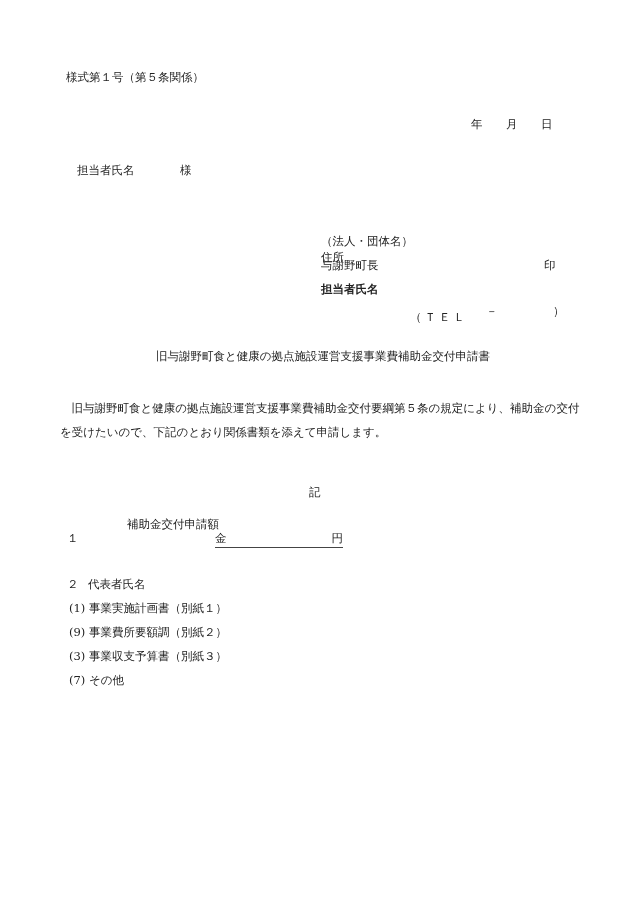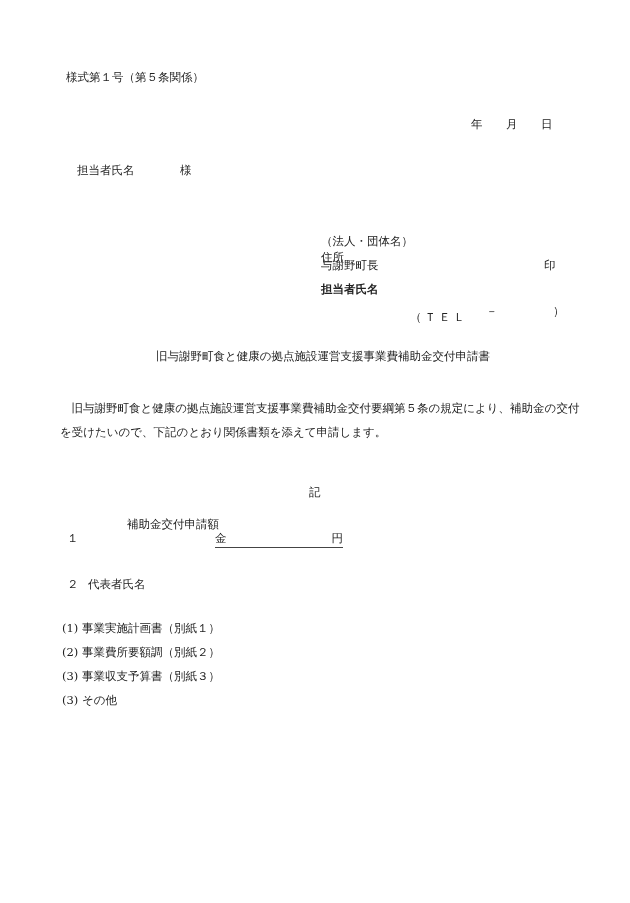--- a/index.html
+++ b/index.html
@@ -64,21 +64,21 @@
       border-bottom: 1px solid #444444;
       display: flex;
       justify-content: space-between;
       align-items: flex-start;
       padding-top: 2px;
     }
 
     .item2-num { left: 67px; top: 579px; }
     .item2-label { left: 88px; top: 579px; }
 
-    .attach { left: 62px; margin-top: 20px; }
+    .attach { left: 69px; }
     .attach-0 { top: 603px; }
     .attach-1 { top: 627px; }
     .attach-2 { top: 651px; text-align: right; }
     .attach-3 { top: 675px; }
   </style>
 </head>
 <body>
 
 <div>
 
@@ -120,18 +120,18 @@
     <div class="abs amount-field">
       <span>金</span>
       <span>円</span>
     </div>
   </div>
 
   <div>
     <span class="abs item2-num">２</span>
     <span class="abs item2-label">代表者氏名</span>
     <div class="abs attach attach-0">(1) 事業実施計画書（別紙１）</div>
-    <div class="abs attach attach-1">(2) 事業費所要額調（別紙２）</div>
+    <div class="abs attach attach-1">(9) 事業費所要額調（別紙２）</div>
     <div class="abs attach attach-2">(3) 事業収支予算書（別紙３）</div>
-    <div class="abs attach attach-3">(3) その他</div>
+    <div class="abs attach attach-3">(7) その他</div>
   </div>
 
 </div>
 
 </body></html>

